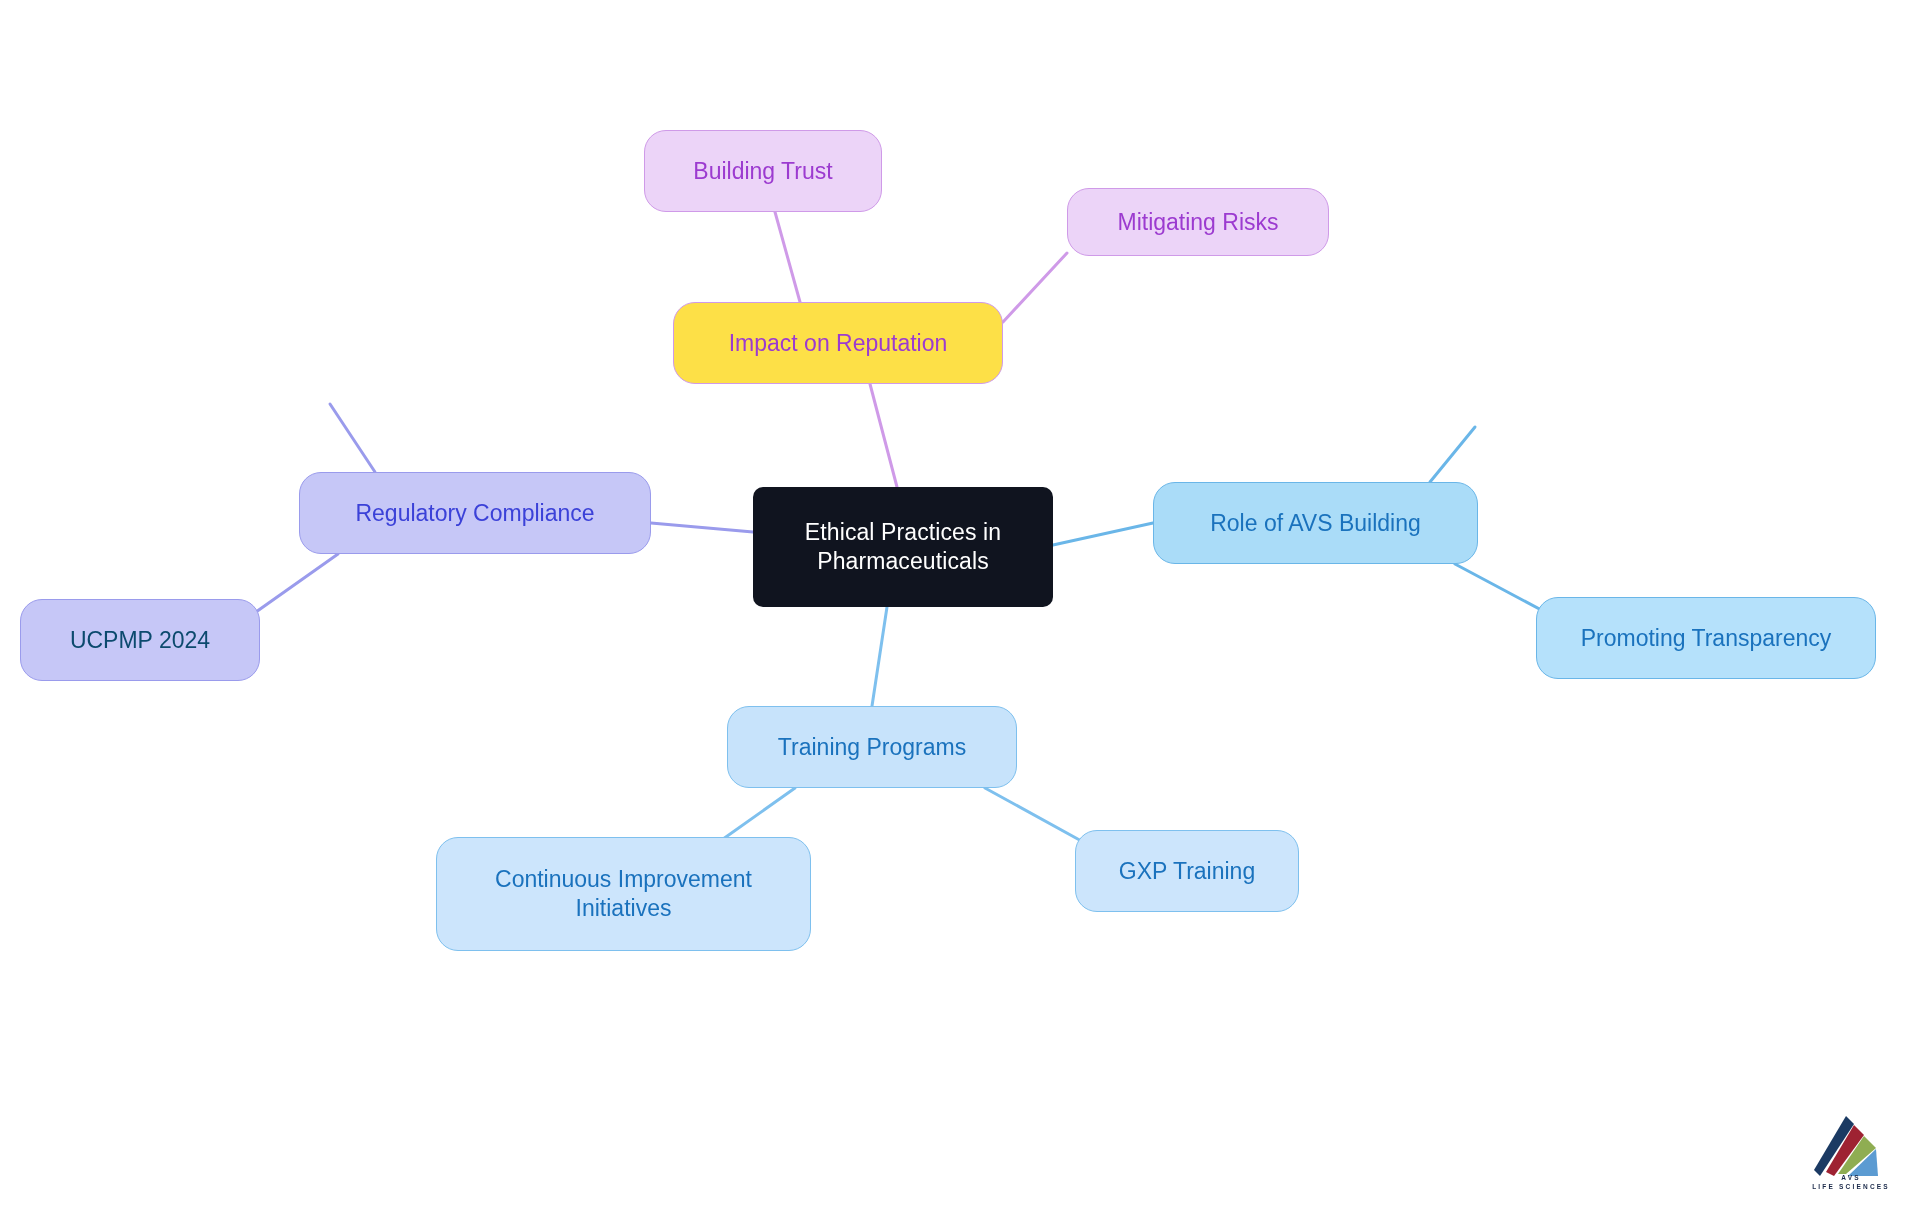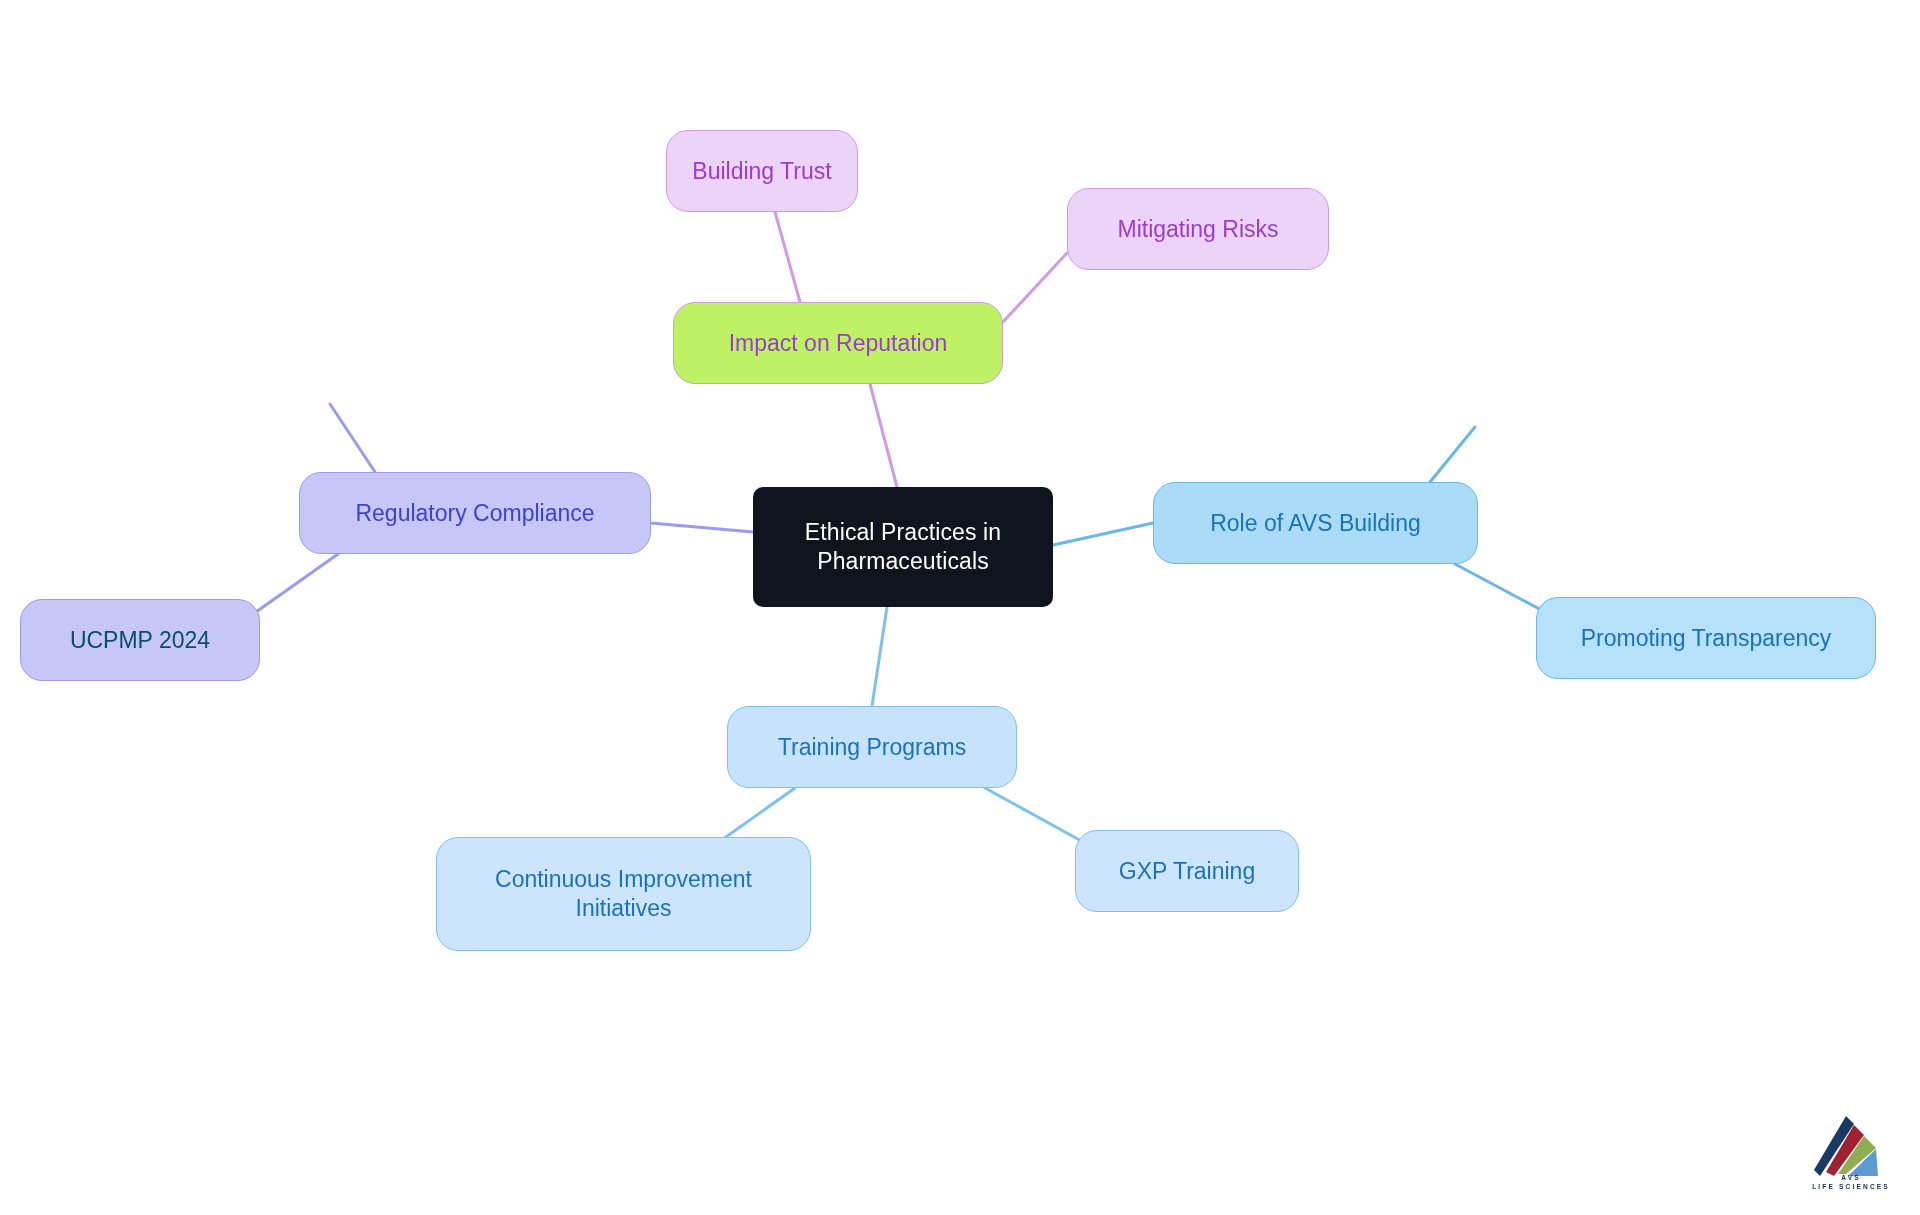--- a/index.html
+++ b/index.html
@@ -116,25 +116,25 @@
     </svg>
 
   <div class="node root" style="left: 753px; top: 487px; width: 300px; height: 120px; background: rgb(16, 20, 31); color: rgb(255, 255, 255); border-color: rgb(16, 20, 31);">Ethical Practices in
 Pharmaceuticals</div>
 
   <div class="node branch" style="left: 299px; top: 472px; width: 352px; height: 82px; background: rgb(198, 199, 247); color: rgb(59, 65, 216); border-color: rgb(154, 155, 236);">Regulatory Compliance</div>
 
 
   <div class="node leaf" style="left: 20px; top: 599px; width: 240px; height: 82px; background: rgb(198, 199, 247); color: #0c4a6e; border-color: rgb(154, 155, 236);">UCPMP 2024</div>
 
-  <div class="node branch" style="left: 673px; top: 302px; width: 330px; height: 82px; background: #bef264; color: rgb(156, 59, 208); border-color: rgb(207, 154, 232);">Impact on Reputation</div>
+  <div class="node branch" style="left: 673px; top: 302px; width: 330px; height: 82px; background: #fde047; color: rgb(156, 59, 208); border-color: rgb(207, 154, 232);">Impact on Reputation</div>
 
-  <div class="node leaf" style="left: 644px; top: 130px; width: 192px; height: 82px; background: rgb(236, 212, 248); color: rgb(156, 59, 208); border-color: rgb(207, 154, 232); margin-left: 22px;">Building Trust</div>
+  <div class="node leaf" style="left: 644px; top: 130px; width: 238px; height: 82px; background: rgb(236, 212, 248); color: rgb(156, 59, 208); border-color: rgb(207, 154, 232);">Building Trust</div>
 
-  <div class="node leaf" style="left: 1067px; top: 188px; width: 262px; height: 82px; background: rgb(236, 212, 248); color: rgb(156, 59, 208); border-color: rgb(207, 154, 232);">Mitigating Risks</div>
+  <div class="node leaf" style="left: 1067px; top: 188px; width: 262px; height: 68px; background: rgb(236, 212, 248); color: rgb(156, 59, 208); border-color: rgb(207, 154, 232);">Mitigating Risks</div>
 
   <div class="node branch" style="left: 1153px; top: 482px; width: 325px; height: 82px; background: rgb(170, 220, 248); color: rgb(26, 114, 189); border-color: rgb(106, 182, 232);">Role of AVS Building</div>
 
   <div class="node branch" style="left: 727px; top: 706px; width: 290px; height: 82px; background: rgb(199, 227, 251); color: rgb(26, 114, 189); border-color: rgb(126, 192, 238);">Training Programs</div>
 
 
   <div class="node leaf" style="left: 1536px; top: 597px; width: 340px; height: 82px; background: rgb(181, 225, 251); color: rgb(26, 114, 189); border-color: rgb(106, 182, 232);">Promoting Transparency</div>
 
   <div class="node leaf" style="left: 436px; top: 837px; width: 375px; height: 114px; background: rgb(204, 229, 252); color: rgb(26, 114, 189); border-color: rgb(126, 192, 238);">Continuous Improvement
 Initiatives</div>

